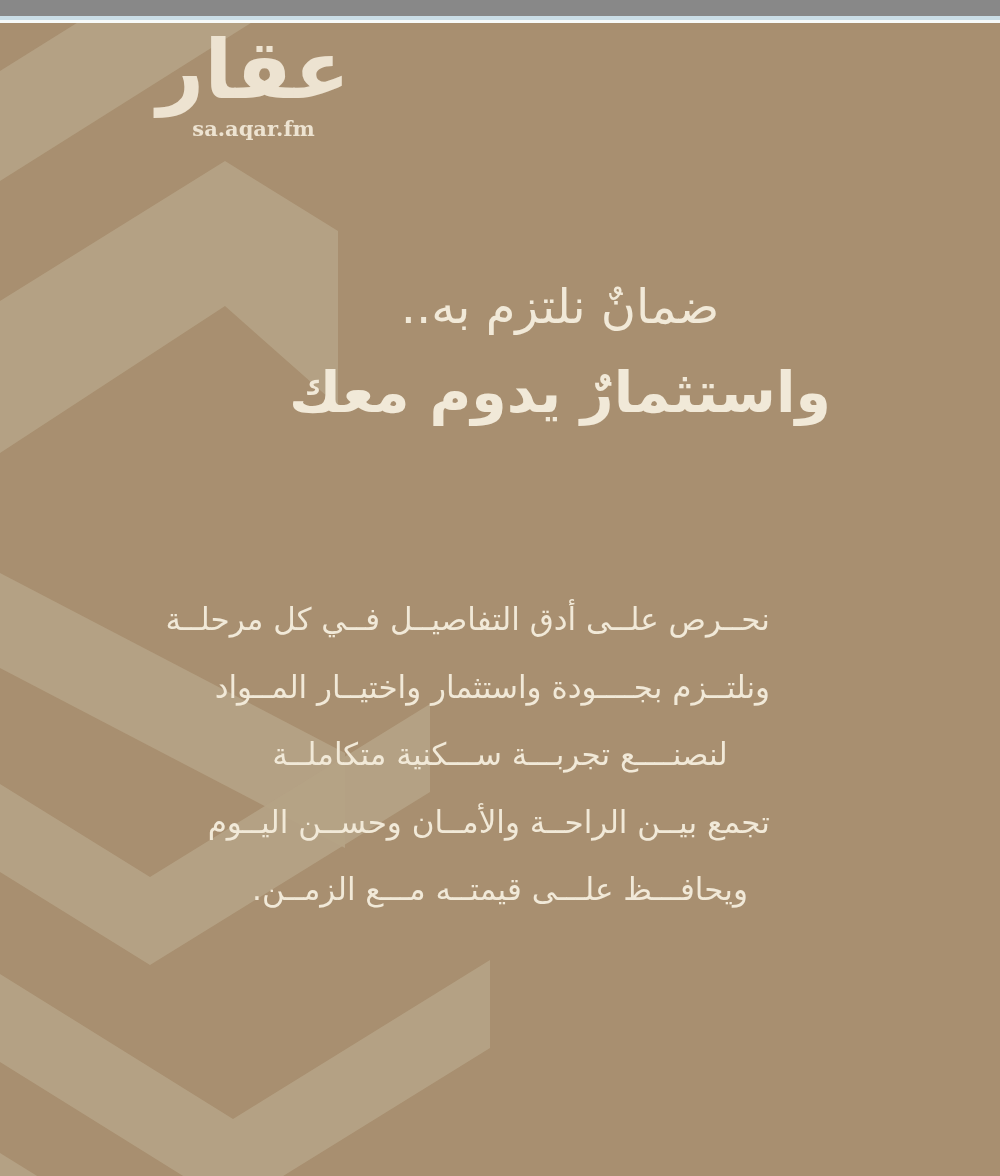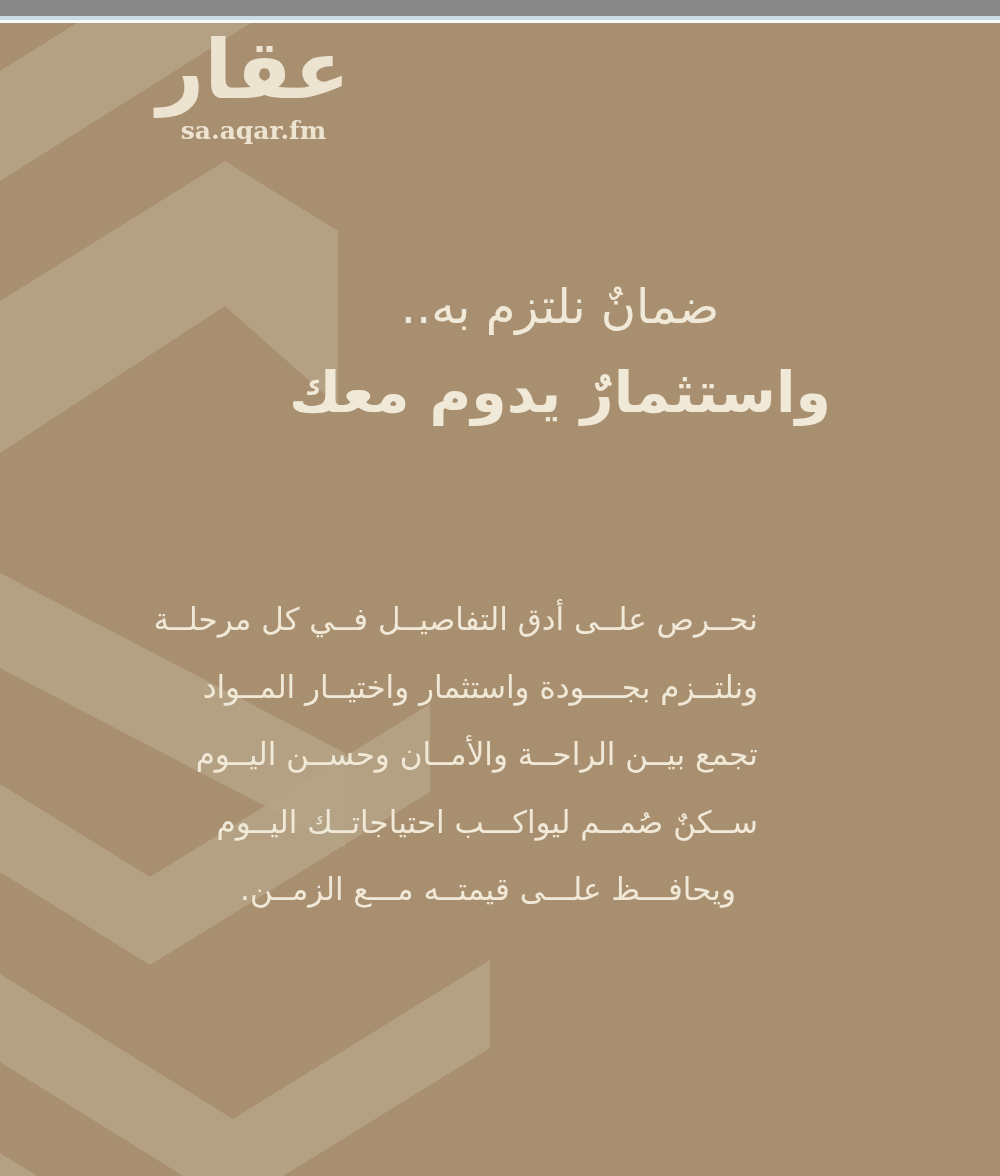--- a/index.html
+++ b/index.html
@@ -29,34 +29,34 @@
     position:absolute;top:8px;right:650px;
     text-align:center;color:var(--logo-cream);
     direction:rtl;white-space:nowrap;
   }
   .brand-wordmark{
     font-size:82px;line-height:1.12;font-weight:bold;
     letter-spacing:1px;
   }
   .brand-url{
     font-family:"DejaVu Serif",serif;font-weight:bold;
-    font-size:25px;line-height:1.0;margin-top:2px;
+    font-size:21px;line-height:1.0;margin-top:2px;
     direction:ltr;
   }
 
   .headline{
     position:absolute;top:252px;left:110px;width:900px;
     text-align:center;direction:rtl;color:var(--text-cream);
     white-space:nowrap;
   }
   .headline-1{font-size:48px;font-weight:normal;line-height:1.6;}
   .headline-2{font-size:57px;font-weight:bold;line-height:1.25;margin-top:12px;}
 
   .body-text{
-    position:absolute;top:570px;left:218px;width:540px;
+    position:absolute;top:570px;left:230px;width:540px;
     direction:rtl;text-align:center;color:var(--text-cream);
     font-size:31px;line-height:67.5px;font-weight:normal;
   }
   .body-line{white-space:nowrap;}
 </style>
 </head>
 <body>
 
 <div class="poster">
 
@@ -78,18 +78,18 @@
   </div>
 
   <div class="headline">
     <div class="headline-1">ضمانٌ نلتزم به..</div>
     <div class="headline-2">واستثمارٌ يدوم معك</div>
   </div>
 
   <div class="body-text">
     <div class="body-line">نحــرص علــى أدق التفاصيــل فــي كل مرحلــة</div>
     <div class="body-line">ونلتــزم بجــــودة واستثمار واختيــار المــواد</div>
+    <div class="body-line">لنصنــــع تجربـــة ســـكنية متكاملــة</div>
     <div class="body-line">تجمع بيــن الراحــة والأمــان وحســن اليــوم</div>
-    <div class="body-line">ســكنٌ صُمــم ليواكـــب احتياجاتــك اليــوم</div>
     <div class="body-line">ويحافـــظ علـــى قيمتــه مـــع الزمــن.</div>
   </div>
 
 </div>
 
 </body></html>

